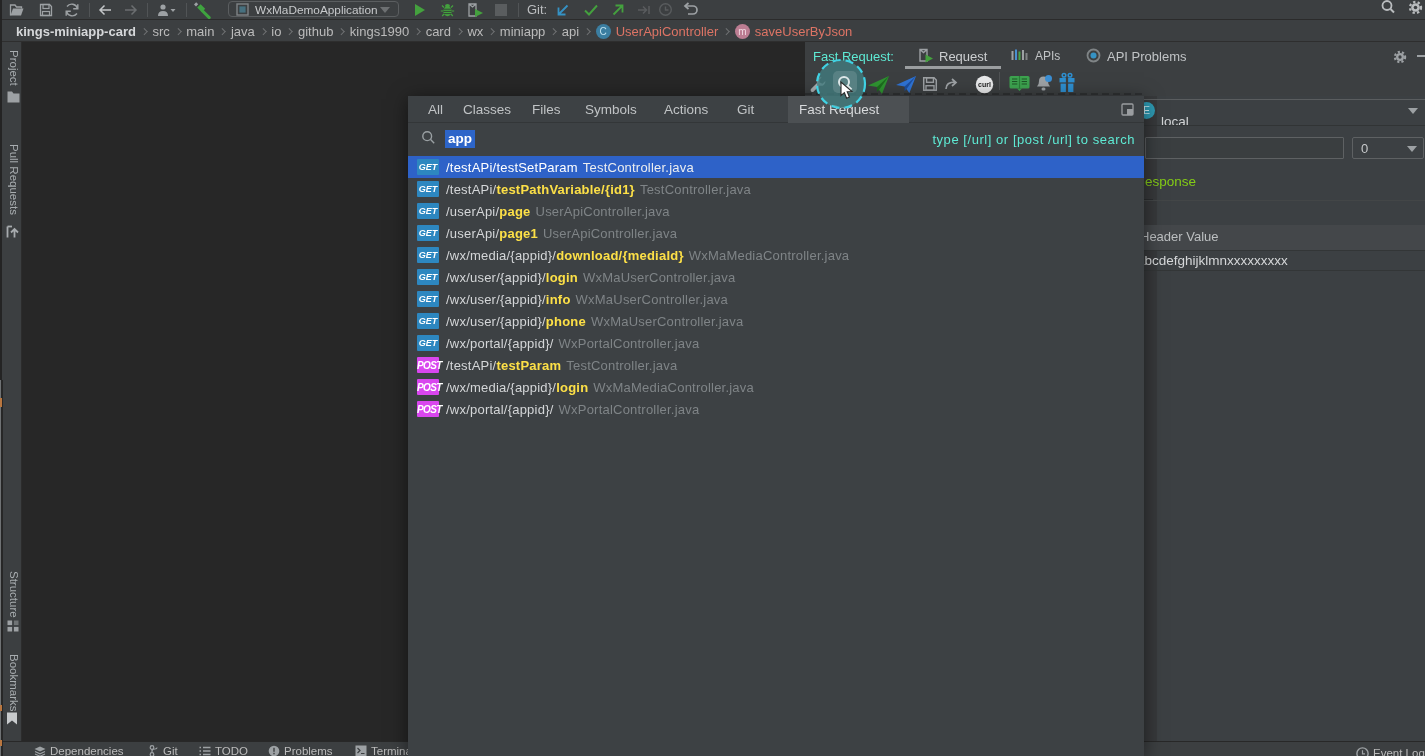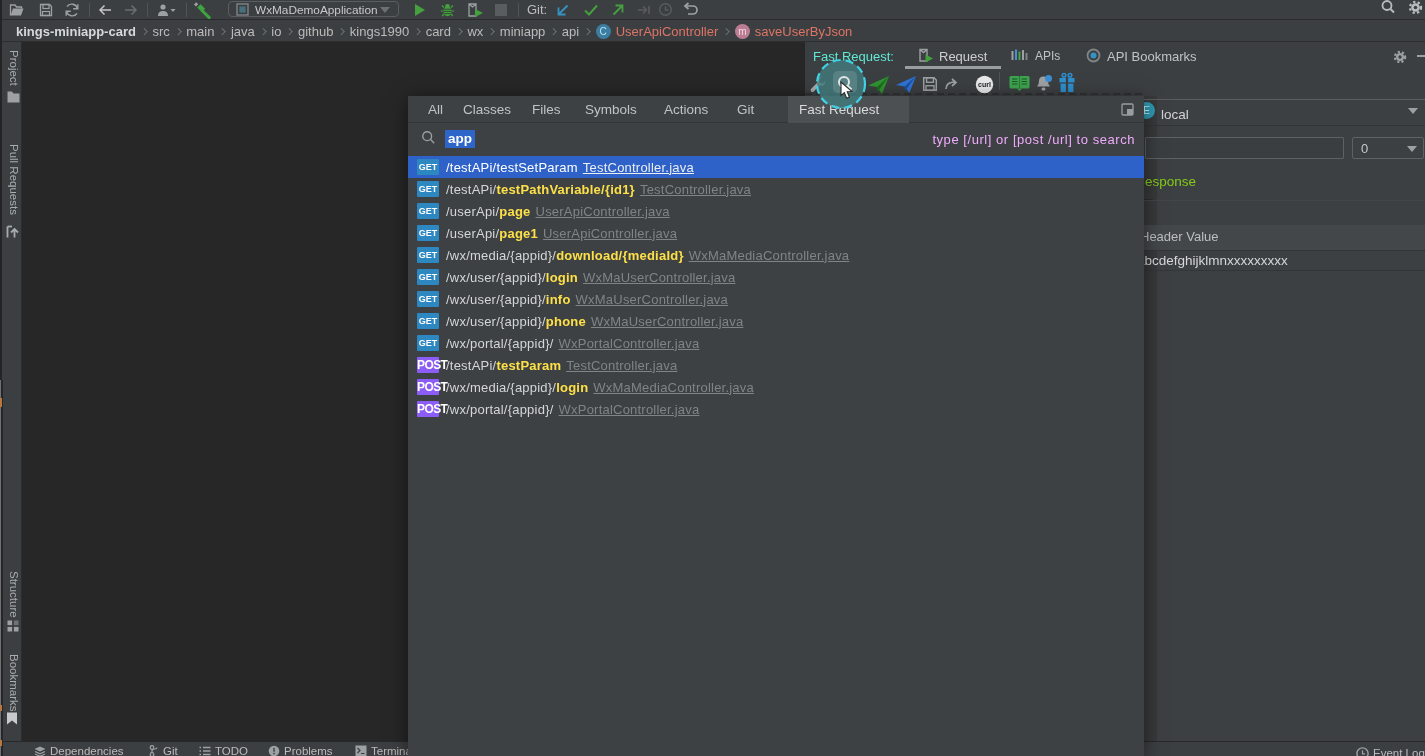--- a/index.html
+++ b/index.html
@@ -23,24 +23,24 @@
 #statusbar { left:0; top:741px; width:1425px; height:15px; background:#3c3f41; border-top:1px solid #282828; font-size:11.5px; color:#bbbbbb; }
 .sbitem { position:absolute; top:2px; height:14px; display:flex; align-items:center; gap:4px; white-space:nowrap; }
 
 #popup { left:408px; top:96px; width:736px; height:660px; background:#3d4144; box-shadow:0 3px 18px rgba(0,0,0,.5); }
 #tabbar { position:absolute; left:0; top:0; width:736px; height:27px; background:#3d4144; border-bottom:1px solid #333638; font-size:13.5px; color:#c0c3c5; }
 .tab { position:absolute; top:0; height:27px; display:flex; align-items:center; padding:0 11px; }
 #searchrow { position:absolute; left:0; top:27px; width:736px; height:33px;text-align:right; }
 #list { position:absolute; left:0; top:60px; width:736px; }
 .row { position:relative; width:736px; height:22px; display:flex; align-items:center; font-size:13px; letter-spacing:0.22px; color:#d4d6d8; white-space:nowrap; }
 .row.sel { background:#2e62c8; }
-.badge { display:inline-block; margin-left:9px; margin-right:7px; width:22px; height:16px; border-radius:1px; text-align:center; font-weight:bold; color:#fff; flex:0 0 22px; }
+.badge { display:inline-block; margin-left:9px; margin-right:7px; width:22px; height:16px; border-radius:1px; text-align:center; font-weight:bold; color:#fff; flex:0 0 22px;font-style:italic; }
 .badge.get { background:#2d87c0; font-size:9px; line-height:16px; letter-spacing:0; }
-.badge.post { background:#8b5cf6; font-size:12px; line-height:17px; letter-spacing:-0.6px; }
-.fname { color:#7f8487; margin-left:5px;text-decoration:underline; }
+.badge.post { background:#d946ef; font-size:10px; line-height:17px; letter-spacing:-0.6px; }
+.fname { color:#7f8487; margin-left:5px; }
 .row.sel .fname { color:#eceef0; font-weight:normal; }
 .b { font-weight:bold; color:#fde047; }
 .row.sel .b { font-weight:normal; }
 .row.sel .b, .row.sel { color:#fff; }
 </style></head>
 <body>
 <div class="abs" style="left:0;top:0;width:2px;height:380px;background:#242424;z-index:40"></div>
 <div class="abs" style="left:0;top:380px;width:1px;height:376px;background:#6f7274;z-index:40"></div>
 <div class="abs" style="left:1px;top:380px;width:2px;height:376px;background:#272727;z-index:40"></div>
 <div class="abs" style="left:0;top:398px;width:2px;height:9px;background:#b9763f;z-index:41"></div>
@@ -178,21 +178,21 @@
       <line x1="5" y1="0.5" x2="5" y2="11" stroke="#4a8fd0" stroke-width="2"></line>
       <line x1="8.5" y1="2.5" x2="8.5" y2="11" stroke="#4aa34a" stroke-width="2"></line>
       <line x1="12" y1="1" x2="12" y2="11" stroke="#9da1a4" stroke-width="2"></line>
       <line x1="15.5" y1="4" x2="15.5" y2="11" stroke="#808486" stroke-width="2"></line>
     </svg>
 <span class="abs" style="left:230px;top:7px;font-size:12px;color:#c0c3c5">APIs</span>
 <svg class="abs" style="left:281px;top:6px" width="15" height="15" viewBox="0 0 15 15">
       <circle cx="7.5" cy="7.5" r="6" fill="none" stroke="#7f8486" stroke-width="1.8"></circle>
       <circle cx="7.5" cy="7.5" r="3" fill="#3592c4"></circle>
     </svg>
-<span class="abs" style="left:302px;top:7px;font-size:13px;color:#c0c3c5">API Bookmarks</span>
+<span class="abs" style="left:302px;top:7px;font-size:13px;color:#c0c3c5">API Problems</span>
 <svg class="abs" style="left:588px;top:8px" width="14" height="14" viewBox="0 0 16 16">
       <circle cx="8" cy="8" r="4.6" fill="#9da1a4"></circle>
       <circle cx="8" cy="8" r="5.9" fill="none" stroke="#9da1a4" stroke-width="2.4" stroke-dasharray="2.45 2.45"></circle>
       <circle cx="8" cy="8" r="1.9" fill="#3c3f41"></circle>
     </svg>
 <div class="abs" style="left:612px;top:13px;width:11px;height:2px;background:#9da1a4"></div>
 <svg class="abs" style="left:4px;top:33px" width="19" height="19" viewBox="0 0 22 22">
       <path d="M14.5 2.5 A5 5 0 0 0 9.3 9.3 L2.5 16 A2.1 2.1 0 0 0 5.5 19 L12.3 12.2 A5 5 0 0 0 19 7 L15.5 10 L12 8.5 L12.3 5.2 Z" fill="#a7abae"></path>
     </svg>
 <svg class="abs" style="left:31px;top:33px;z-index:31" width="19" height="19" viewBox="0 0 19 19">
@@ -237,21 +237,21 @@
       <rect x="0.5" y="6" width="15" height="4.4" fill="#2e8fd0"></rect>
       <rect x="1.6" y="11.6" width="12.8" height="8.4" fill="#2e8fd0"></rect>
       <rect x="6.9" y="6" width="2.2" height="14" fill="#3c3f41"></rect>
     </svg>
 </div>
 <div id="rightpanel" class="abs">
 <div class="abs" style="left:0;top:0;width:13px;height:645px;background:#37393b"></div>
 <div class="abs" style="left:0;top:3px;width:281px;height:1px;background:#5a5d5f"></div>
 <div class="abs" style="left:0;top:4px;width:281px;height:24px;">
   <span class="abs" style="left:-6px;top:2px;width:17px;height:17px;border-radius:50%;background:#2e9bb4;color:#d7f2f8;font-size:10px;text-align:center;line-height:17px;">E</span>
-  <span class="abs" style="left:17px;top:7px;font-size:13.5px;color:#d2d4d6">local</span>
+  <span class="abs" style="left:17px;top:14px;font-size:13.5px;color:#d2d4d6">local</span>
   <svg class="abs" style="right:7px;top:8px" width="10" height="6" viewBox="0 0 10 6">
         <path d="M0 0 H10 L5 6 Z" fill="#9da1a4"></path>
       </svg>
 </div>
 <div class="abs" style="left:0;top:29px;width:281px;height:1px;background:#313435"></div>
 <div class="abs" style="left:1px;top:41px;width:199px;height:22px;border:1px solid #5e6163;background:#3a3e40;border-radius:1px"></div>
 <div class="abs" style="left:208px;top:41px;width:72px;height:22px;border:1px solid #5e6163;background:#3c4043;border-radius:2px">
   <span class="abs" style="left:8px;top:3px;font-size:13px;color:#c7c9cb">0</span>
   <svg class="abs" style="right:6px;top:8px" width="10" height="6" viewBox="0 0 10 6">
         <path d="M0 0 H10 L5 6 Z" fill="#9da1a4"></path>
@@ -306,21 +306,21 @@
         <rect x="1" y="1" width="11" height="11" rx="1" fill="none" stroke="#9a9da0" stroke-width="1.3"></rect>
         <rect x="6" y="6" width="6" height="6" fill="#9a9da0"></rect>
       </svg>
   </div>
   <div id="searchrow">
     <svg style="position:absolute; left:13px; top:7px" width="15" height="15" viewBox="0 0 15 15">
         <circle cx="6.2" cy="6.2" r="4.4" fill="none" stroke="#9aa0a3" stroke-width="1.4"></circle>
         <line x1="9.6" y1="9.6" x2="13.2" y2="13.2" stroke="#9aa0a3" stroke-width="1.4"></line>
       </svg>
     <span style="position:absolute; left:37px; top:7px; font-size:13.5px; font-weight:bold; color:#fff; background:#2d65c9; padding:1px 3px 2px 3px;">app</span>
-    <span style="position:absolute; right:9px; top:9px; font-size:13px; letter-spacing:0.55px; color:#f0abfc;">type [/url] or [post /url] to search</span>
+    <span style="position:absolute; right:9px; top:9px; font-size:13px; letter-spacing:0.55px; color:#5eead4;">type [/url] or [post /url] to search</span>
   </div>
   <div id="list">
     <div class="row sel">
         <span class="badge get">GET</span>
         <span>/testAPi/<span class="b">testSetParam</span></span>
         <span class="fname">TestController.java</span>
       </div>
     <div class="row">
         <span class="badge get">GET</span>
         <span>/testAPi/<span class="b">testPathVariable/{id1}</span></span>

